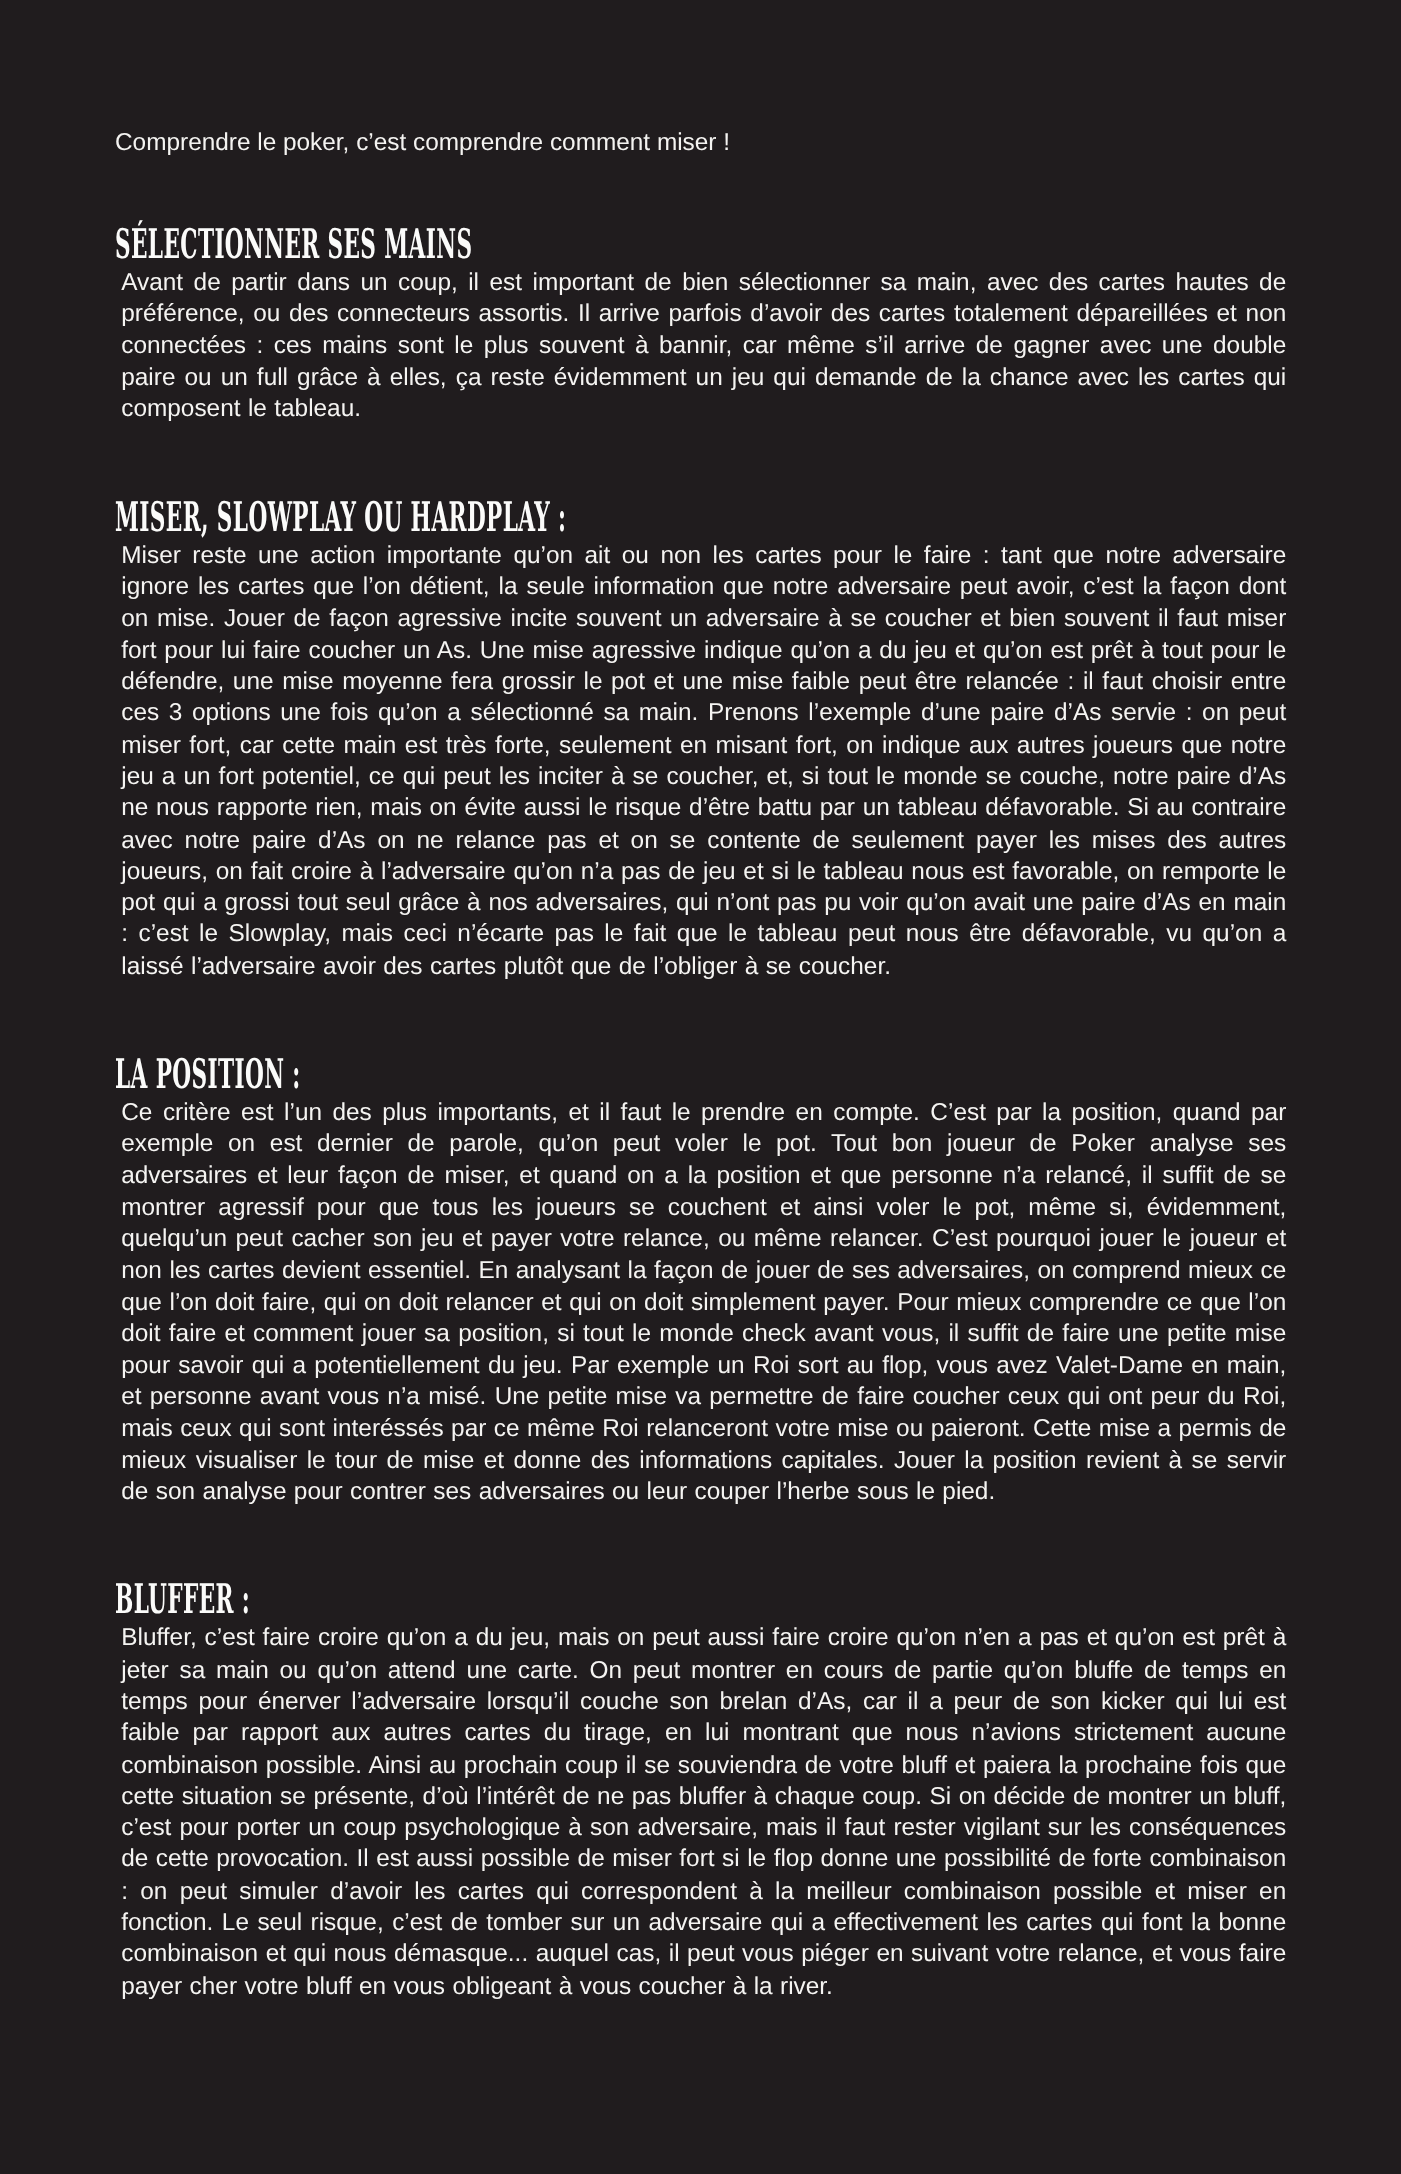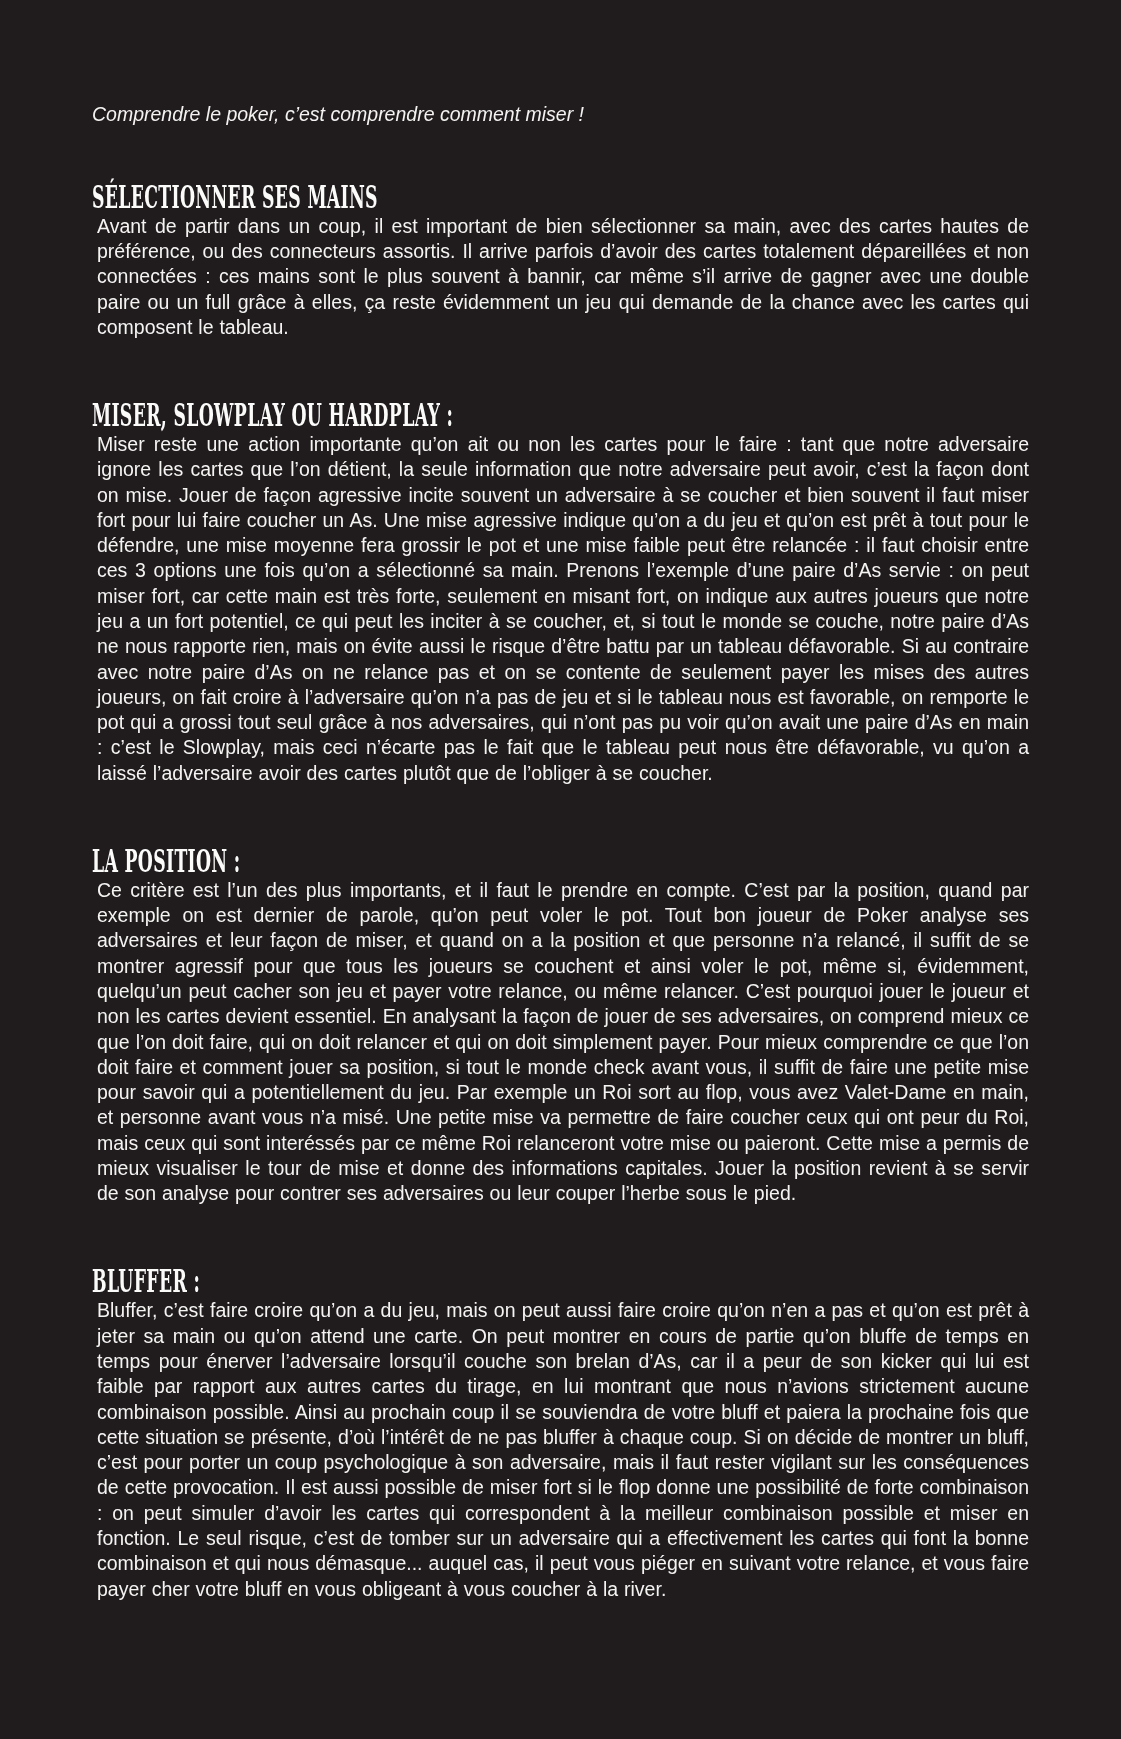--- a/index.html
+++ b/index.html
@@ -35,21 +35,20 @@
   }
   .page-title {
     display: inline-block;
     font-size: 56px;
     line-height: 56px;
     transform: scale(0.60, 1.04);
     letter-spacing: 1px;
   }
   .subtitle {
     margin-top: 56px;
-    font-style: italic;
     font-size: 19.5px;
     line-height: 25px;
     color: #f4f3f1;
   }
   .section {
     margin-top: 33px;
   }
   .section:first-of-type {
     margin-top: 28px;
   }

